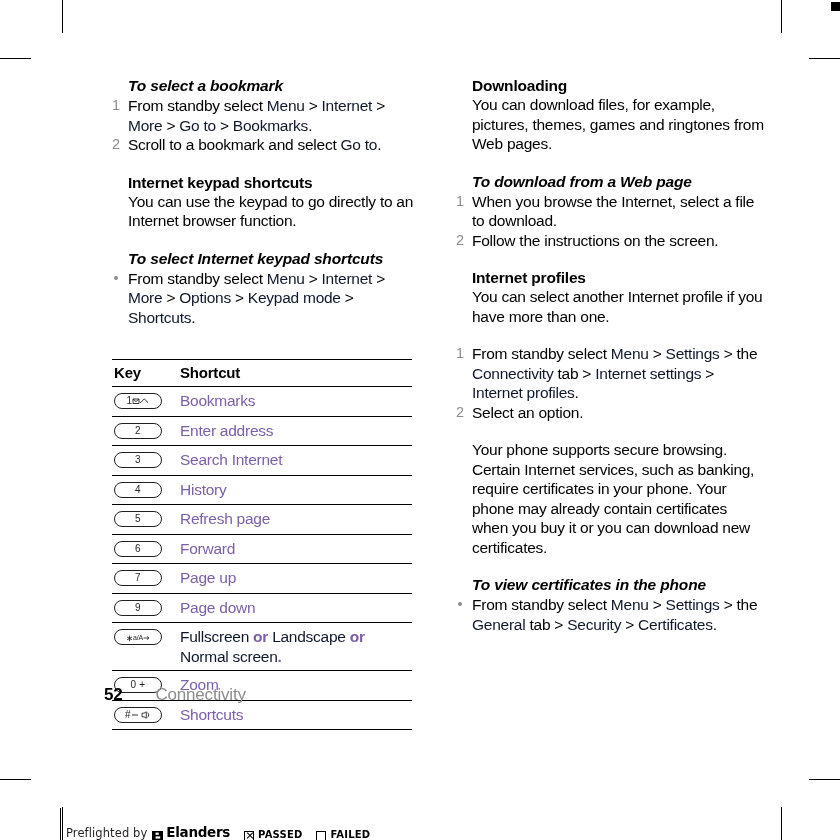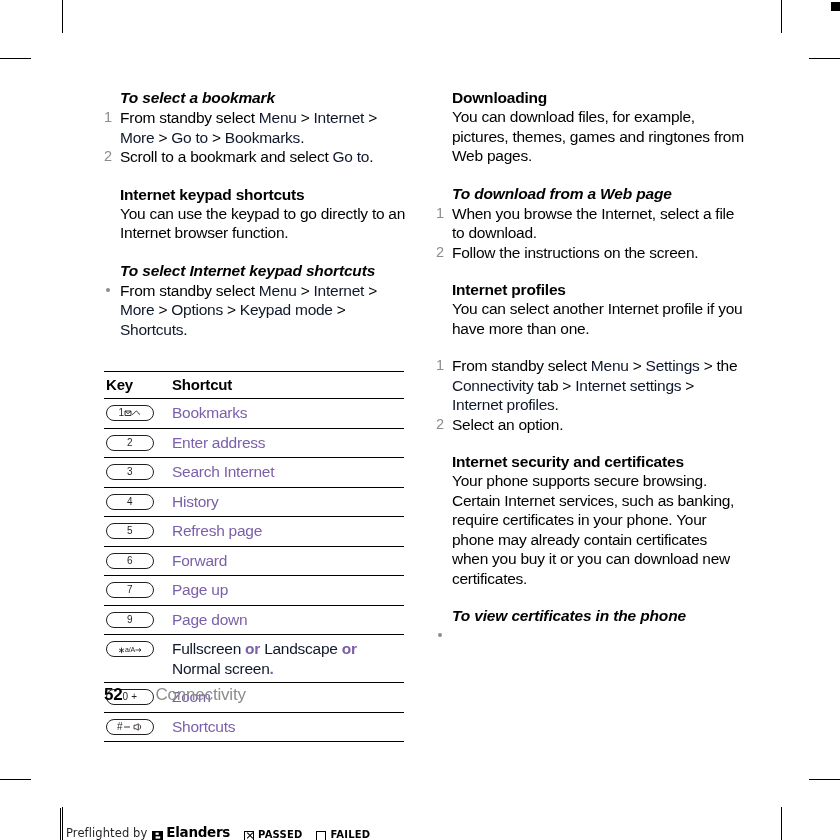--- a/index.html
+++ b/index.html
@@ -43,24 +43,25 @@
   .page {
     position: absolute;
     left: 0; top: 0;
     width: 840px;
     height: 840px;
   }
 
   .columns {
     position: absolute;
     left: 104px;
-    top: 88px;
+    top: 76px;
     width: 660px;
     display: flex;
-    gap: 24px;
+    gap: 36px;
+    justify-content: flex-end;
   }
   .col { width: 308px; }
 
   
   .h-task {
     font-size: 15.5px;
     font-weight: bold;
     font-style: italic;
     line-height: 19px;
     margin: 0 0 1px 0;
@@ -443,29 +444,29 @@
         <span class="num">1</span>
         <span class="rich"><span>From standby select </span><span class="lnk">Menu</span><span> &gt; </span><span class="lnk">Settings</span><span> &gt; the </span><span class="lnk">Connectivity</span><span> tab &gt; </span><span class="lnk">Internet settings</span><span> &gt; </span><span class="lnk">Internet profiles</span><span>.</span></span>
       </div>
       <div class="step">
         <span class="num">2</span>
         <span class="rich"><span>Select an option.</span></span>
       </div>
 
       <div class="gap-lg"></div>
 
-      <div class="h-section">Internet security and certificates</div>
       <div class="para">Your phone supports secure browsing. Certain Internet services, such as banking, require certificates in your phone. Your phone may already contain certificates when you buy it or you can download new certificates.</div>
 
       <div class="gap-lg"></div>
 
       <div class="h-task">To view certificates in the phone</div>
 
       <div class="step">
         <span class="bullet"></span>
+        <span class="rich"><span>From standby select </span><span class="lnk">Menu</span><span> &gt; </span><span class="lnk">Settings</span><span> &gt; the </span><span class="lnk">General</span><span> tab &gt; </span><span class="lnk">Security</span><span> &gt; </span><span class="lnk">Certificates</span><span>.</span></span>
       </div>
 
     </div>
   </div>
 
   <div class="footer">
     <span class="folio">52</span>
     <span class="chapter">Connectivity</span>
   </div>
 

